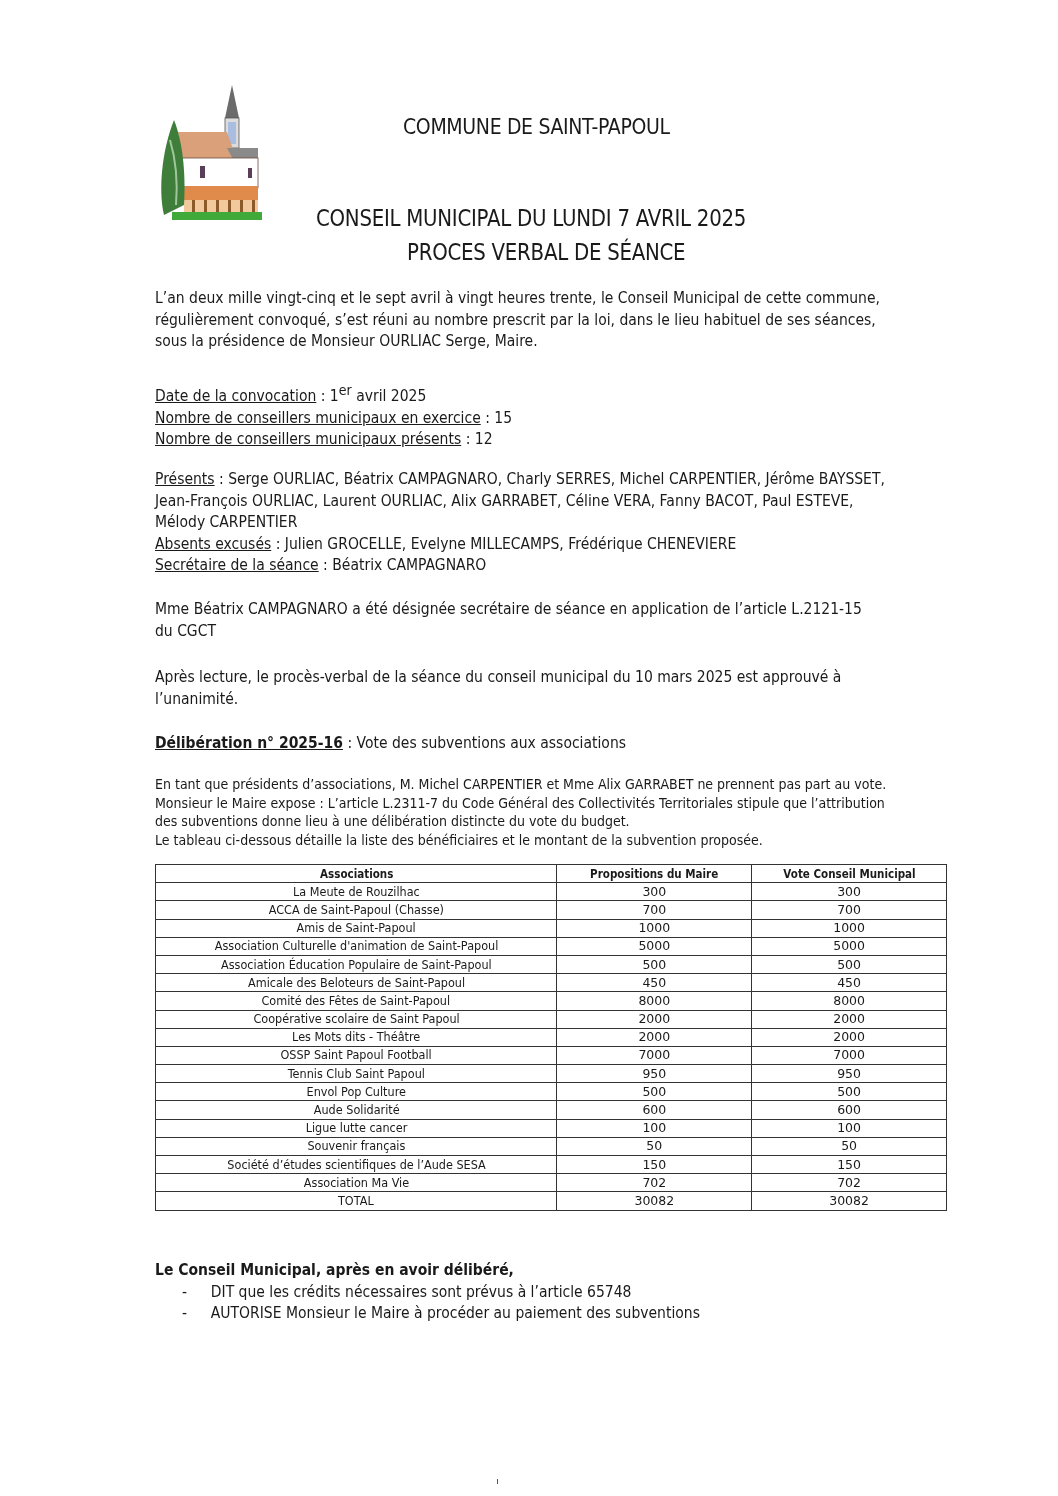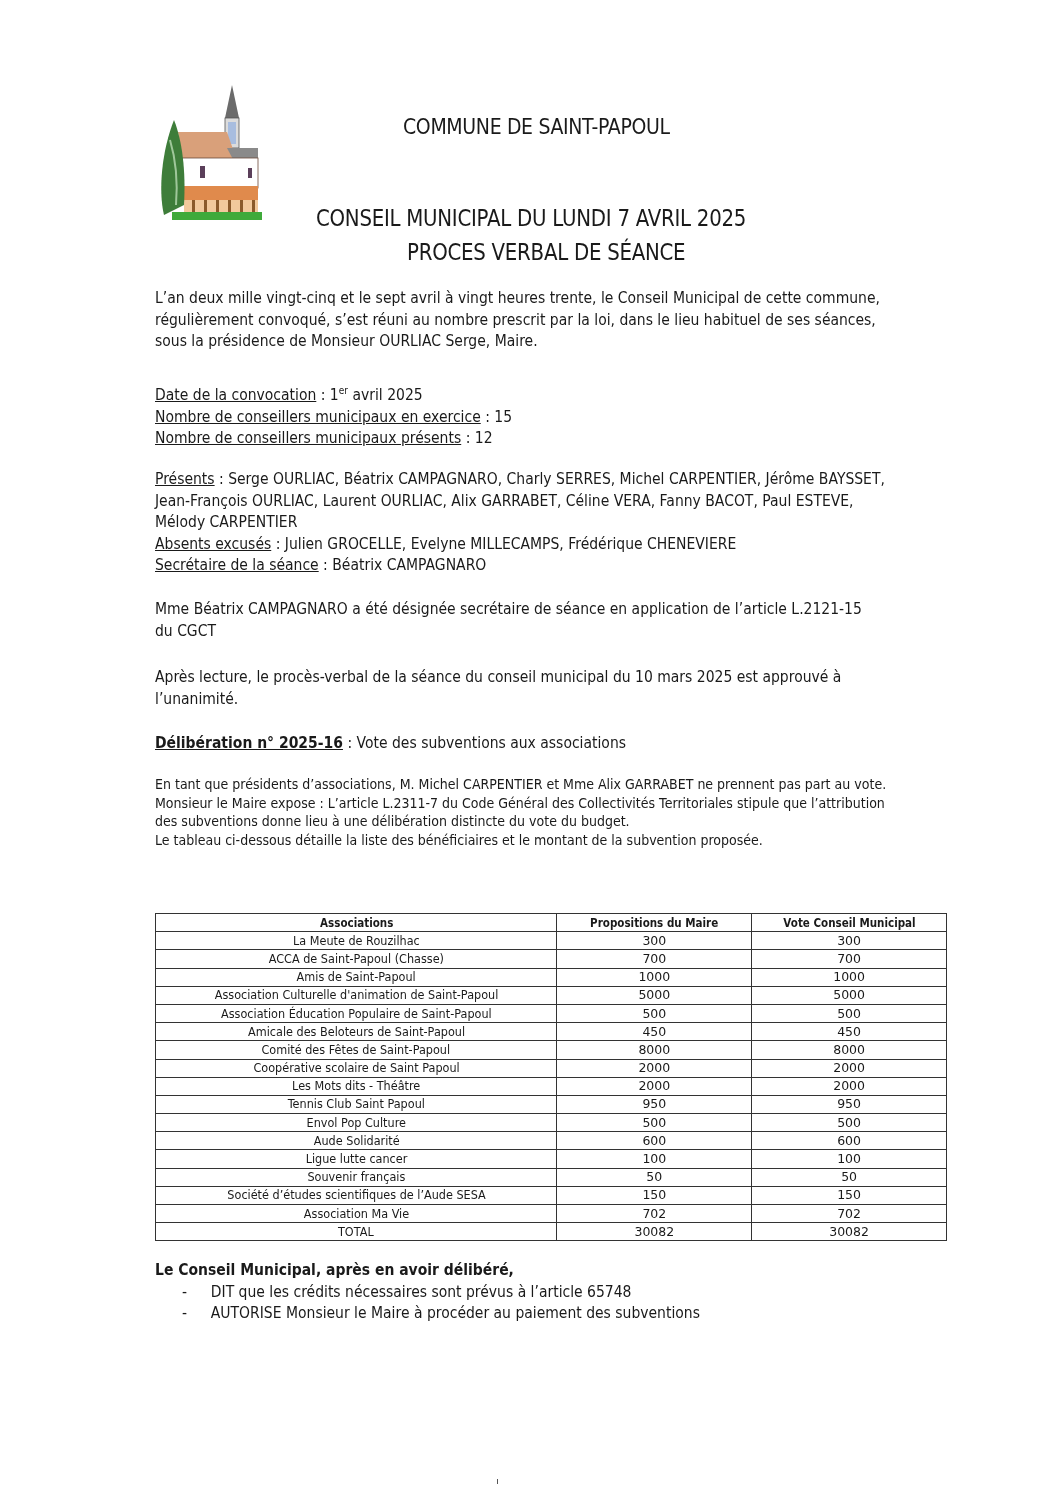--- a/index.html
+++ b/index.html
@@ -8,21 +8,21 @@
   .abs { position: absolute; }
   .logo { left: 152px; top: 80px; width: 110px; height: 142px; }
   .h1 { left: 403px; top: 114px; font-size: 21.5px; letter-spacing: -0.4px; font-family: "DejaVu Sans", sans-serif; transform: scaleX(0.88); transform-origin: left top; white-space: nowrap; }
   .h2 { left: 316px; top: 205px; font-size: 23px; letter-spacing: -0.3px; transform: scaleX(0.86); transform-origin: left top; white-space: nowrap; }
   .h3 { left: 407px; top: 239px; font-size: 23px; letter-spacing: -0.3px; transform: scaleX(0.86); transform-origin: left top; white-space: nowrap; }
   .para { left: 155px; width: 830px; font-size: 15.5px; line-height: 21.5px; transform: scaleX(0.9); transform-origin: left top; }
   .line { white-space: nowrap; }
   .u { text-decoration: underline; }
   .b { font-weight: bold; }
   .small { font-size: 14px; line-height: 18.5px; }
-  table.assoc { position: absolute; left: 155px; top: 913px; width: 792px; border-collapse: collapse;
+  table.assoc { position: absolute; left: 155px; top: 864px; width: 792px; border-collapse: collapse;
                 font-size: 12.5px; }
   table.assoc td, table.assoc th { border: 1.3px solid #333; padding: 0; height: 17.2px; text-align: center; line-height: 16px; }
   table.assoc th { font-weight: bold; font-size: 11.5px; }
   table.assoc td.name { width: 401px; }
   table.assoc td.num, table.assoc th.num { width: 194px; }
   table.assoc tr.total td { font-weight: normal; }
   .inner { display: inline-block; transform: scaleX(0.9); }
   ul.decision { list-style: none; margin: 0; padding: 0; }
   ul.decision li { position: relative; padding-left: 62px; }
   ul.decision li .dash { position: absolute; left: 30px; }
@@ -68,21 +68,21 @@
 <div class="abs h3">PROCES VERBAL DE SÉANCE</div>
 
 <div class="abs para" style="top:288px;">
   <div class="line">L’an deux mille vingt-cinq et le sept avril à vingt heures trente, le Conseil Municipal de cette commune,</div>
   <div class="line">régulièrement convoqué, s’est réuni au nombre prescrit par la loi, dans le lieu habituel de ses séances,</div>
   <div class="line">sous la présidence de Monsieur OURLIAC Serge, Maire.</div>
 </div>
 
 <div class="abs para" style="top:380px;">
   <div class="line">
-    <span class="u">Date de la convocation</span><span> :  </span><span>1</span><sup style="font-size:10px;">er</sup><span> avril 2025</span>
+    <span class="u">Date de la convocation</span><span> :  </span><span>1</span><sup style="font-size:14px;">er</sup><span> avril 2025</span>
   </div>
   <div class="line">
     <span class="u">Nombre de conseillers municipaux en exercice</span><span> : 15</span>
   </div>
   <div class="line">
     <span class="u">Nombre de conseillers municipaux présents</span><span> : 12</span>
   </div>
 </div>
 
 <div class="abs para" style="top:469px;">
@@ -170,20 +170,25 @@
         <td class="name"><span class="inner">Coopérative scolaire de Saint Papoul</span></td>
         <td class="num">2000</td>
         <td class="num">2000</td>
       </tr>
     <tr>
         <td class="name"><span class="inner">Les Mots dits - Théâtre</span></td>
         <td class="num">2000</td>
         <td class="num">2000</td>
       </tr>
     <tr>
+        <td class="name"><span class="inner">OSSP Saint Papoul Football</span></td>
+        <td class="num">7000</td>
+        <td class="num">7000</td>
+      </tr>
+    <tr>
         <td class="name"><span class="inner">Tennis Club Saint Papoul</span></td>
         <td class="num">950</td>
         <td class="num">950</td>
       </tr>
     <tr>
         <td class="name"><span class="inner">Envol Pop Culture</span></td>
         <td class="num">500</td>
         <td class="num">500</td>
       </tr>
     <tr>

